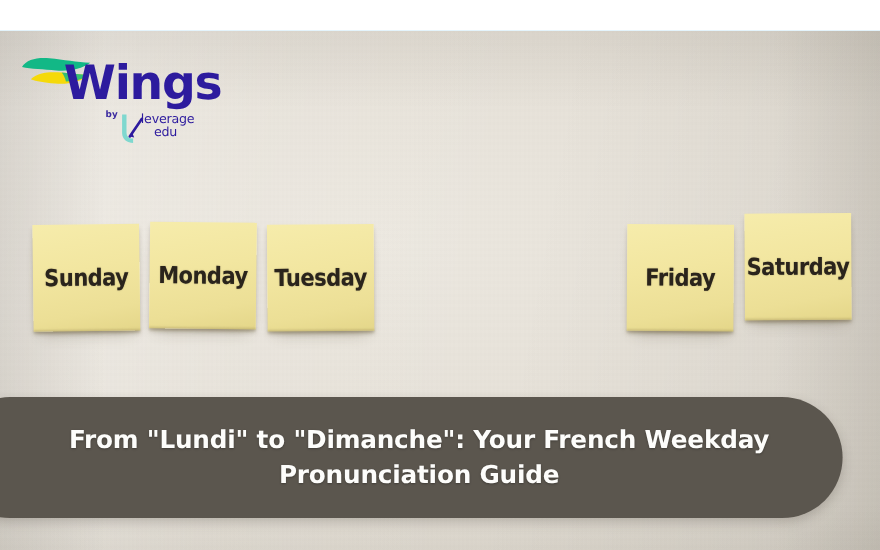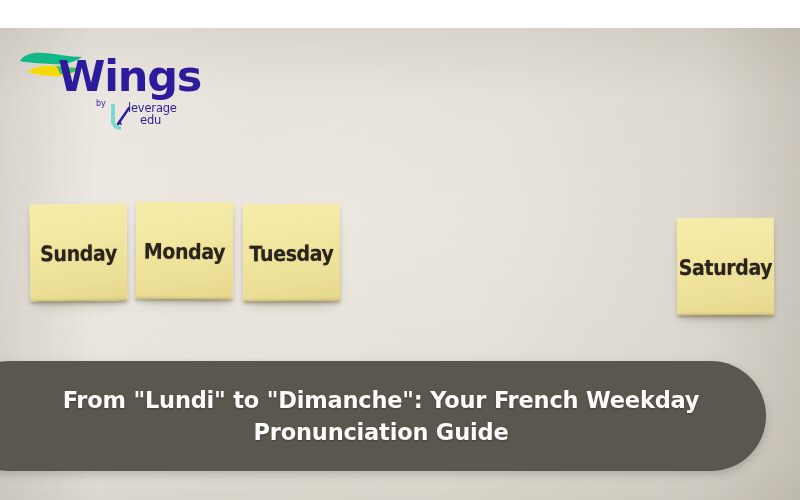--- a/index.html
+++ b/index.html
@@ -74,21 +74,21 @@
     top: 14px;
     width: 66px;
     height: 34px;
   }
   .logo-by {
     position: absolute;
     left: 84px;
     top: 61px;
     font-family: "DejaVu Sans", sans-serif;
     font-size: 8px;
-    font-weight: 400;
+    font-weight: 700;
     color: #3b2aa0;
   }
   .logo-sub-mark {
     position: absolute;
     left: 96px;
     top: 64px;
     width: 24px;
     height: 30px;
   }
   .logo-sub-text {
@@ -220,22 +220,25 @@
     <div class="note" style="left:136px; top:174px; transform: rotate(0.6deg);">
       <span class="note-label">Monday</span>
     </div>
 
     <div class="note" style="left:243px; top:176px; transform: rotate(-0.4deg); align-items: center;">
       <span class="note-label">Tuesday</span>
     </div>
 
 
 
-
-    <div class="note" style="left:677px; top:190px; transform: rotate(-0.3deg);">
+    <div class="note" style="left:570px; top:176px; transform: rotate(0.4deg);">
+      <span class="note-label">Friday</span>
+    </div>
+
+    <div class="note" style="left:677px; top:166px; transform: rotate(-0.3deg);">
       <span class="note-label">Saturday</span>
     </div>
 
   </div>
 
   <div id="caption">
     <div id="caption-text">From "Lundi" to "Dimanche": Your French Weekday Pronunciation Guide</div>
   </div>
 
 </div>

